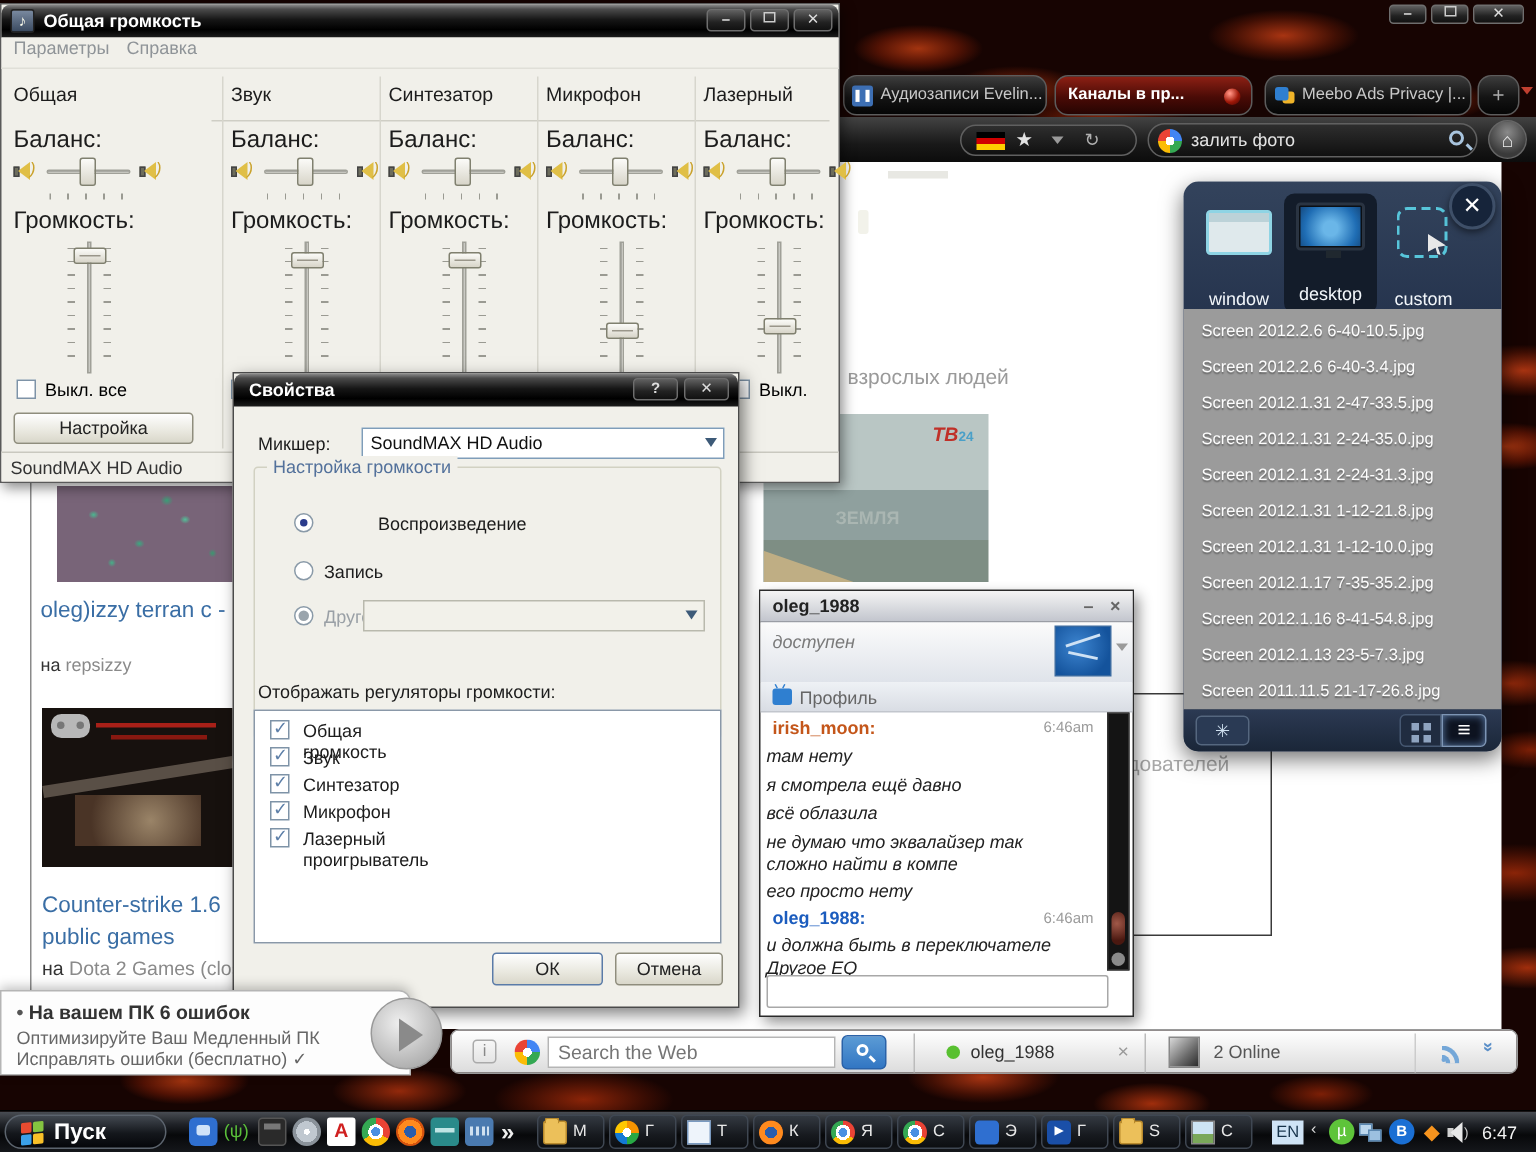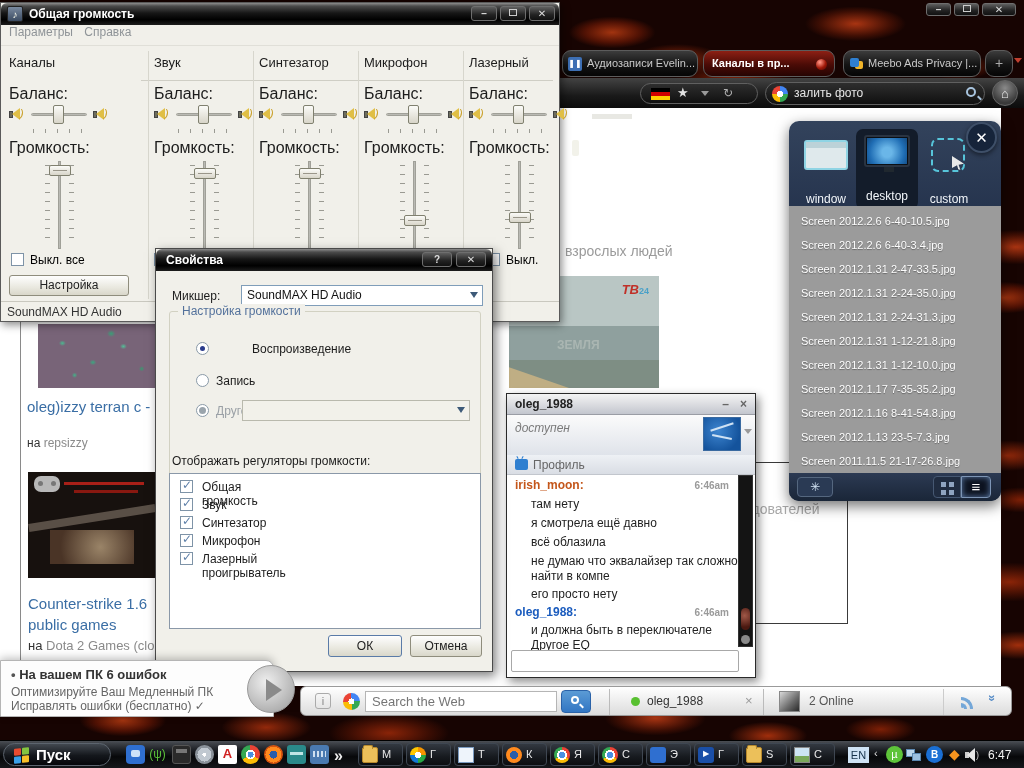--- a/index.html
+++ b/index.html
@@ -77,23 +77,23 @@
   #spanel .listbg{position:absolute;left:0;top:85px;width:212px;height:267px;background:#9b9b9b;}
   .sp-row{position:absolute;left:12px;width:190px;height:24px;color:#fdfdfd;font-size:11px;line-height:24px;text-shadow:0 1px 1px rgba(0,0,0,.35);white-space:nowrap;}
   .sp-mode{position:absolute;top:15px;height:70px;color:#f2f6fa;font-size:12px;text-align:center;}
   .sp-mode .lb{position:absolute;left:0;right:0;bottom:0;}
   #sp-foot{position:absolute;left:0;bottom:0;width:212px;height:28px;background:linear-gradient(#2c3a53,#1a2638);}
   
   #chat{position:absolute;left:506px;top:393px;width:250px;height:285px;background:#fff;border:1px solid #2a2a2a;box-shadow:3px 4px 9px rgba(0,0,0,.45);z-index:6;font-size:12px;}
   #chat .ctitle{position:absolute;left:0;top:0;right:0;height:21px;background:linear-gradient(#f4f4f4,#c3c6ce);border-bottom:1px solid #9a9da5;color:#222;font-weight:bold;line-height:21px;}
   #chat .chead{position:absolute;left:0;top:21px;right:0;height:40px;background:linear-gradient(#fbfbfb,#dfe3ea);}
   #chat .cprof{position:absolute;left:0;top:61px;right:0;height:20px;background:linear-gradient(#eef1f5,#d9dde4);border-bottom:1px solid #c2c6cd;color:#666;line-height:20px;}
-  .msgline{position:absolute;left:24px;width:208px;color:#222;line-height:15px;}
+  .msgline{position:absolute;left:4px;width:208px;color:#222;line-height:15px;font-style:italic;}
   .msgname{position:absolute;left:8px;font-weight:bold;}
-  .msgtime{position:absolute;right:26px;color:#9a9a9a;font-size:10px;font-weight:bold;}
+  .msgtime{position:absolute;right:26px;color:#9a9a9a;font-size:10px;}
   #chat-scroll{position:absolute;right:2px;top:81px;width:15px;height:172px;background:#141414;border:1px solid #333;}
   
   #meebo{position:absolute;left:300px;top:686px;width:712px;height:30px;background:linear-gradient(#ffffff,#dcdcdc);border:1px solid #9a9a9a;border-radius:6px;z-index:9;font-size:12px;color:#444;}
   
   #ad{position:absolute;left:0;top:660px;width:274px;height:57px;background:#fdfdfd;border:1px solid #b5b5b5;border-radius:0 8px 0 0;box-shadow:0 -2px 8px rgba(0,0,0,.25);z-index:10;}
   
   #taskbar{position:absolute;left:0;top:740px;width:1024px;height:28px;z-index:20;
     background:linear-gradient(#4a4e54,#1f2227 32%,#07080a 58%,#15171b);border-top:1px solid #000;}
   #start{position:absolute;left:3px;top:2px;width:108px;height:23px;border-radius:12px;border:1px solid #5c646e;
     background:linear-gradient(#424850,#14171c 55%,#05060a);color:#fff;font-weight:bold;font-size:15px;line-height:22px;}
@@ -212,21 +212,21 @@
       <span>Справка</span>
     </div>
 
     <div class="mx-seph"></div>
     <div class="mx-sepv" style="left:147px;"></div>
     <div class="mx-sepv" style="left:252px;"></div>
     <div class="mx-sepv" style="left:357px;"></div>
     <div class="mx-sepv" style="left:462px;"></div>
 
     <div class="mx-col" style="left:8px;">
-      <div class="mx-name">Каналы</div>
+      <div class="mx-name">Общая</div>
       <div class="mx-lb" style="top:36px;">Баланс:</div>
       <div class="spk" style="left:0;top:58px;">
           <i class="body"></i>
           <i class="cone"></i>
           <i class="wave">)</i>
         </div>
       <div class="htrack" style="left:22px;top:64px;width:56px;"></div>
       <div class="hthumb" style="left:44px;top:56px;"></div>
       <div class="hticks" style="left:24px;top:80px;width:54px;"></div>
       <div class="spk" style="left:84px;top:58px;">

